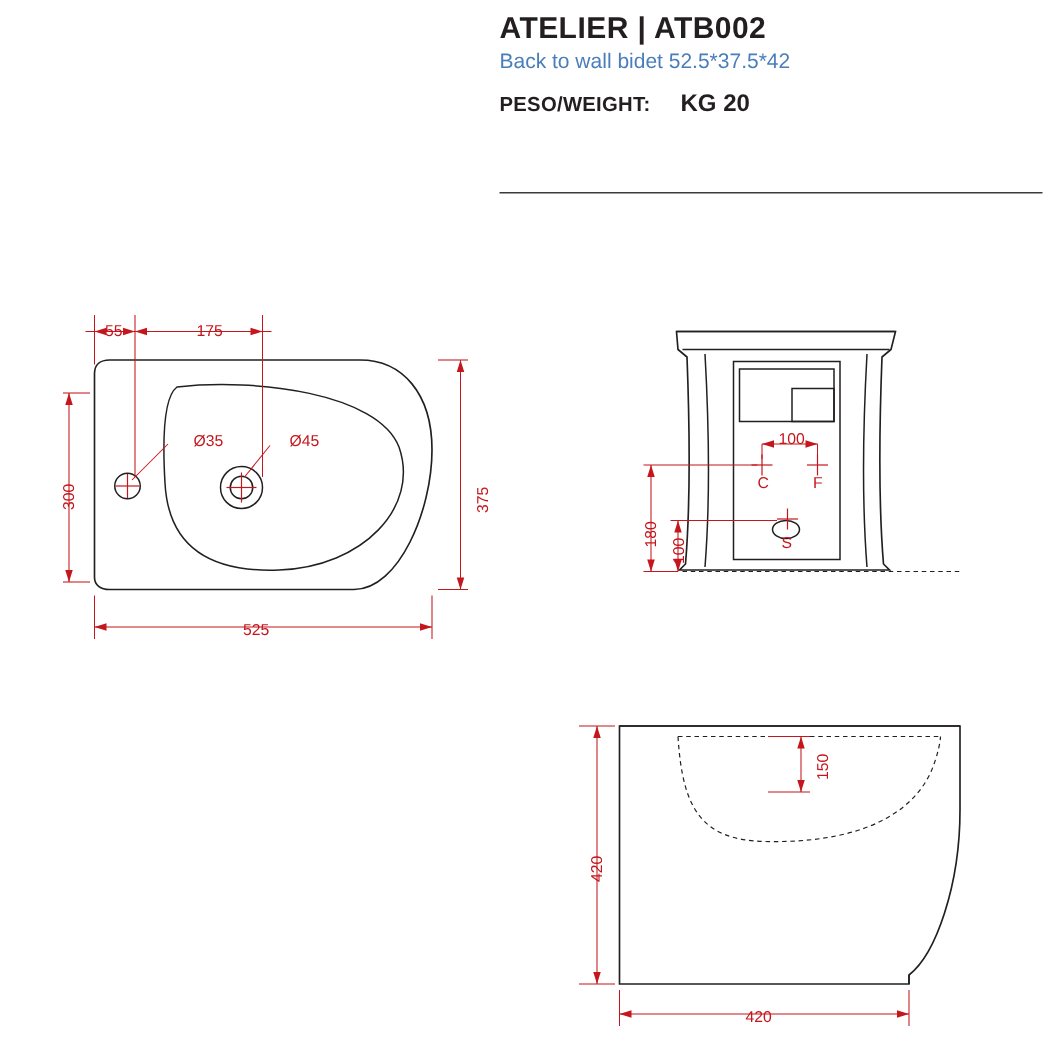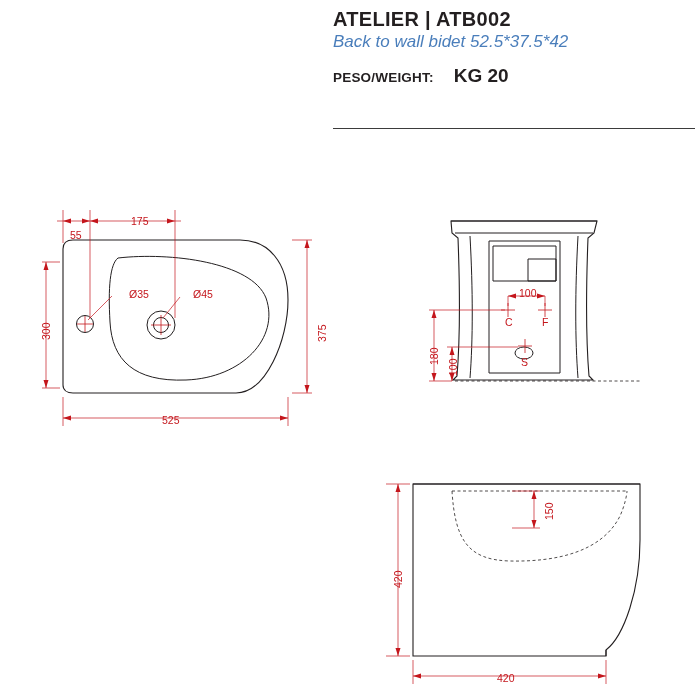--- a/index.html
+++ b/index.html
@@ -13,24 +13,24 @@
   }
   .sheet{position:absolute;left:0;top:0;width:700px;height:532px;}
 
   
   .header{position:absolute;left:333px;top:8px;width:360px;}
   .title{
     font-size:20px;font-weight:bold;letter-spacing:.3px;color:#231f20;
     font-family:"Liberation Sans", sans-serif;
   }
   .subtitle1{font-size:11.5px;color:#231f20;margin-top:4px;}
-  .subtitle2{font-size:17px;color:#4a7ebb;margin-top:1px;font-style:italic;}
+  .subtitle2{font-size:14px;color:#4a7ebb;margin-top:1px;}
   .weight-row{margin-top:13px;display:flex;align-items:baseline;text-align:center;}
   .weight-label{font-size:13.5px;font-weight:bold;color:#231f20;letter-spacing:.2px;}
-  .weight-value{font-size:19px;font-weight:bold;color:#231f20;margin-left:20px;}
+  .weight-value{font-size:16px;font-weight:bold;color:#231f20;margin-left:20px;}
   .hrule{position:absolute;left:333px;top:128px;width:362px;height:1px;background:#3b3b3b;}
 
   
   .dim{
     position:absolute;
     font-size:10.5px;
     color:#c4161c;
     font-family:"Liberation Sans", sans-serif;
     white-space:nowrap;
   }
@@ -130,21 +130,21 @@
       <line x1="63" y1="397" x2="63" y2="426"></line>
       <line x1="288" y1="397" x2="288" y2="426"></line>
       <line x1="63" y1="418" x2="288" y2="418"></line>
     </g>
     <g class="redfill">
       <polygon points="63,418 71,415.5 71,420.5"></polygon>
       <polygon points="288,418 280,415.5 280,420.5"></polygon>
     </g>
   </svg>
 
-  <div class="dim" style="left:70px;top:229px;">55</div>
+  <div class="dim" style="left:70px;top:215px;">55</div>
   <div class="dim" style="left:131px;top:215px;">175</div>
   <div class="dim v" style="left:40px;top:340px;">300</div>
   <div class="dim v" style="left:316px;top:342px;">375</div>
   <div class="dim" style="left:162px;top:414px;">525</div>
   <div class="dim" style="left:113px;top:288px;padding-left:16px;">Ø35</div>
   <div class="dim" style="left:193px;top:288px;">Ø45</div>
 
   <svg width="700" height="700">
 
     <path class="outline" d="M451,221

